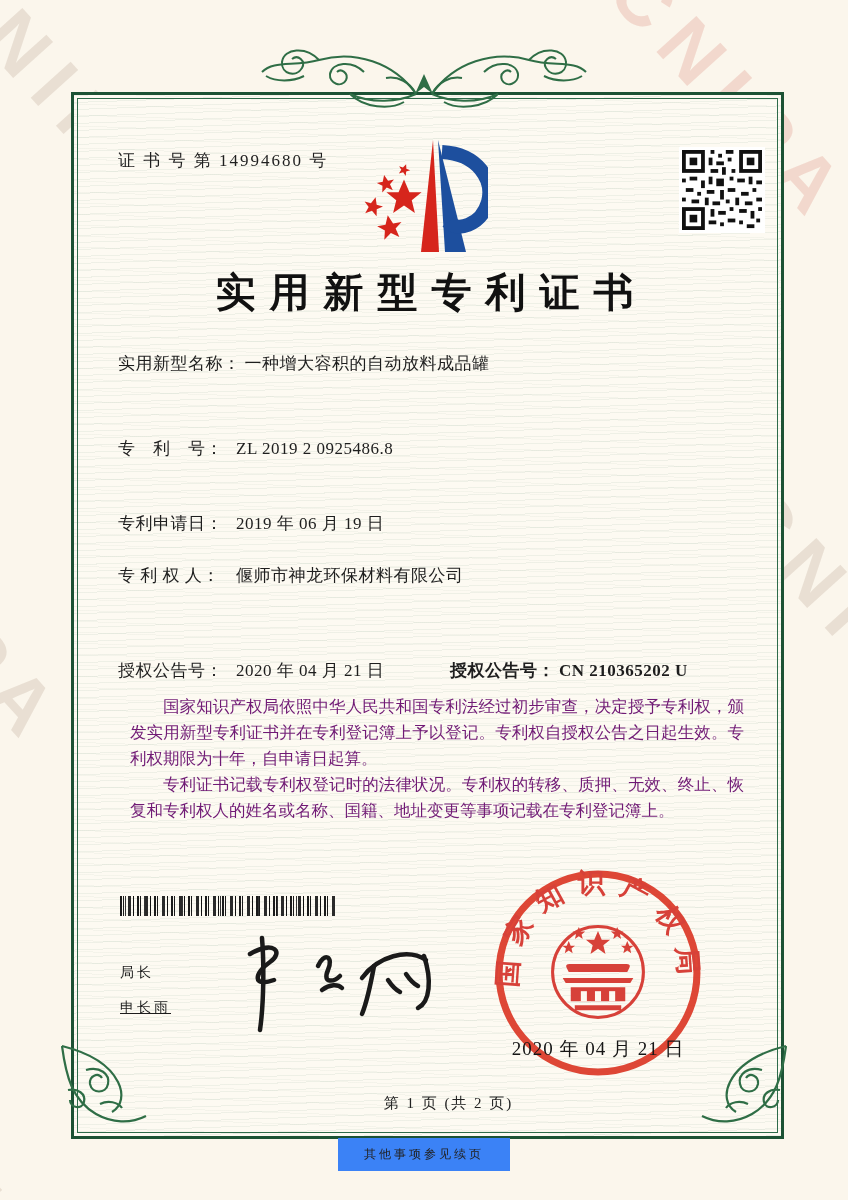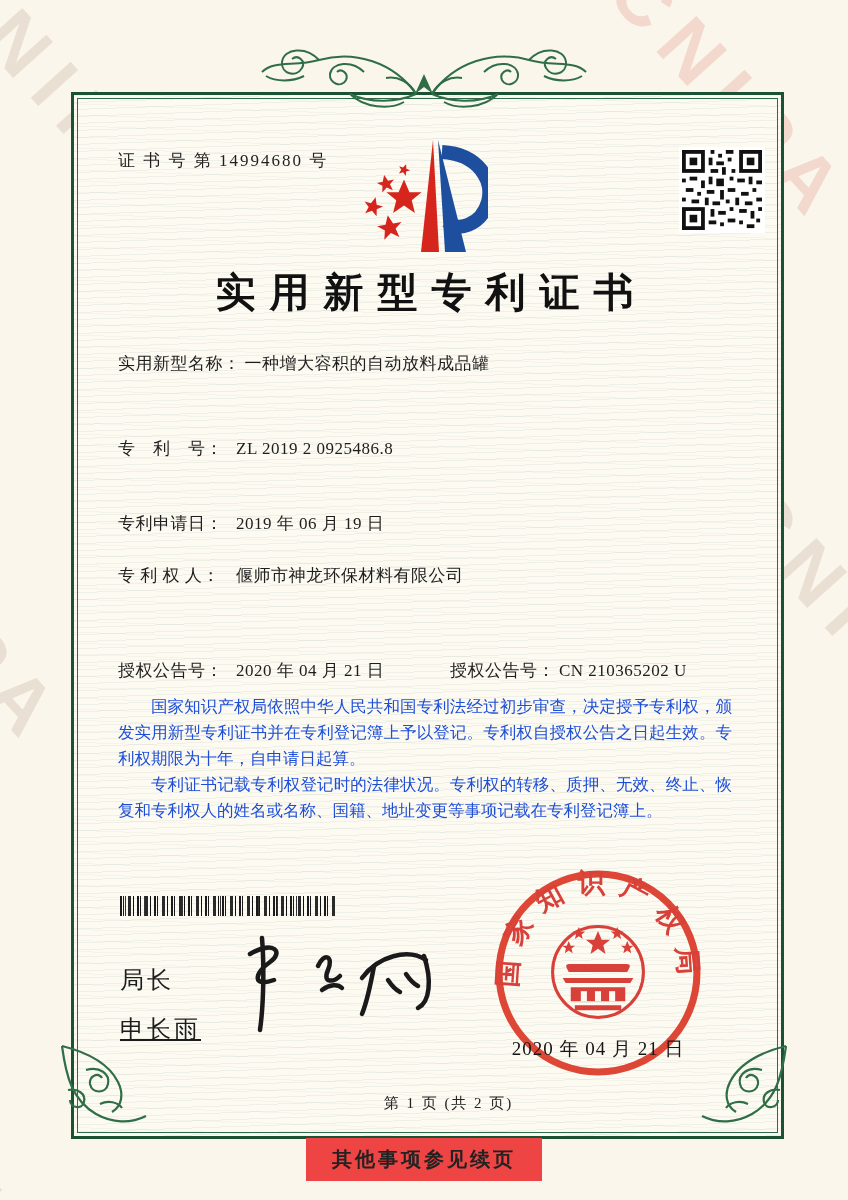--- a/index.html
+++ b/index.html
@@ -22,37 +22,37 @@
   .corner.br{left:697px;top:1042px;transform:scaleX(-1);}
   
   .cert-no{position:absolute;left:118px;top:149px;font-size:17px;letter-spacing:2px;color:#1f1f1f;}
   .logo{position:absolute;left:352px;top:136px;}
   .qr{position:absolute;left:679px;top:147px;background:#fff;padding:3px;}
   .title{position:absolute;left:71px;top:256px;width:707px;text-align:center;font-size:40px;font-weight:bold;letter-spacing:14px;text-indent:14px;color:#111;margin-top:9px;}
   
   .row{position:absolute;left:118px;width:612px;font-size:17px;color:#1e1e1e;letter-spacing:0.5px;white-space:nowrap;}
   .row .label{display:inline-block;min-width:114px;}
   .row .value{margin-left:4px;}
-  .pair2{position:absolute;left:332px;top:0;}
-  
-  .legal{position:absolute;left:118px;top:694px;width:614px;font-size:16.5px;line-height:26px;color:#1d4ed8;text-align:justify;}
+  .pair2{position:absolute;left:332px;top:0;font-weight:bold;}
+  
+  .legal{position:absolute;left:130px;top:694px;width:614px;font-size:16.5px;line-height:26px;color:#701a75;text-align:justify;}
   .legal p{margin:0;text-indent:2em;}
   
   .barcode{position:absolute;left:120px;top:896px;width:216px;height:20px;
     background:
       repeating-linear-gradient(90deg,#1b1b1b 0 2px,transparent 2px 3px,#1b1b1b 3px 4px,transparent 4px 8px,#2a2a2a 8px 11px,transparent 11px 13px,#111 13px 14px,transparent 14px 17px),
       repeating-linear-gradient(90deg,transparent 0 5px,#333 5px 6px,transparent 6px 19px);}
-  .director{position:absolute;left:120px;top:964px;font-size:24px;letter-spacing:3px;color:#1c1c1c;}
+  .director{position:absolute;left:120px;top:964px;font-size:14px;letter-spacing:3px;color:#1c1c1c;}
   .director .name{margin-top:17px;text-decoration:underline;}
   .signature{position:absolute;left:222px;top:932px;}
   .seal{position:absolute;left:492px;top:867px;opacity:0.93;}
   .seal-date{position:absolute;left:492px;top:1036px;width:212px;text-align:center;font-size:19px;color:#161616;letter-spacing:1px;z-index:5;}
   .page-no{position:absolute;left:71px;top:1094px;width:755px;text-align:center;font-size:15px;letter-spacing:2px;color:#222;}
   .cont-note{position:absolute;left:0;top:1138px;width:848px;text-align:center;}
-  .cont-note span{display:inline-block;background:#ef4444;padding:8px 26px;font-size:20px;letter-spacing:3px;color:#222;font-weight:bold;}
+  .cont-note span{display:inline-block;background:#3b82f6;padding:8px 26px;font-size:12px;letter-spacing:3px;color:#222;}
 </style>
 </head>
 <body>
 
 <div class="page">
 
   <div class="wm" style="left:-16px;top:-62px">CNIPA</div>
   <div class="wm pink" style="left:658px;top:-54px">CNIPA</div>
   <div class="wm faint" style="left:228px;top:128px">CNIPA</div>
   <div class="wm" style="left:578px;top:328px">CNIPA</div>

